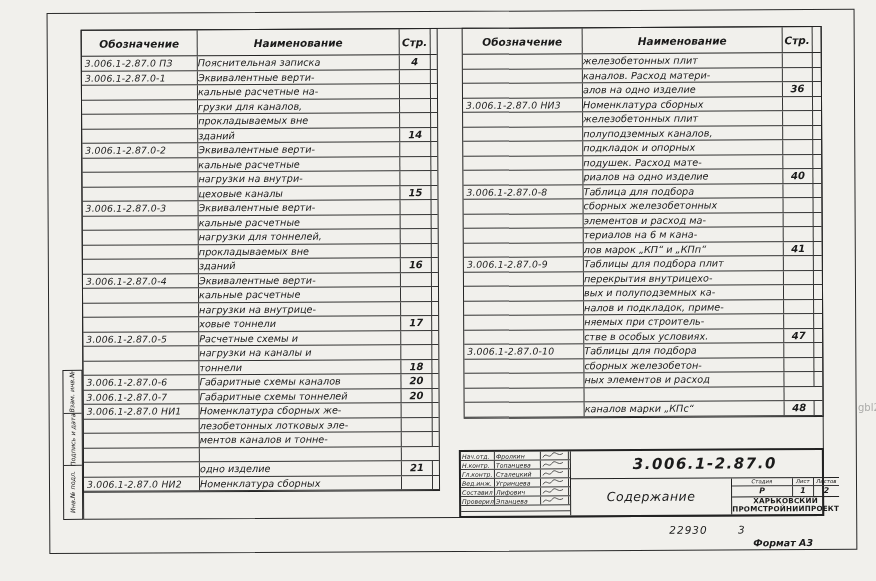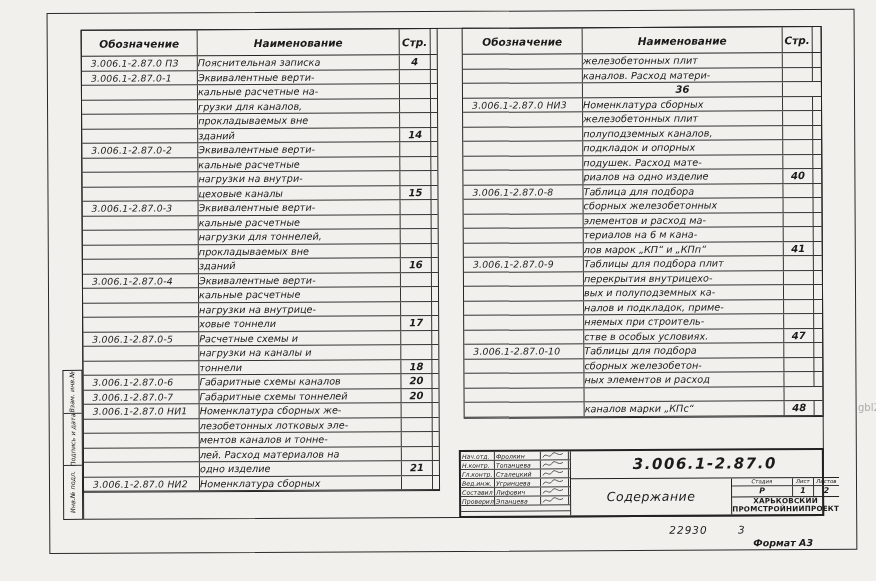--- a/index.html
+++ b/index.html
@@ -15,21 +15,21 @@
   #left-table  { left:82px;  top:28px; width:357px; }
   #right-table { left:463px; top:28px; width:360px; }
 
   .t-header { display:grid; height:26px; border-bottom:1.3px solid #242424; font-size:10.5px; font-weight:bold; }
   #left-table  .t-header, #left-table  .t-row { grid-template-columns:116px 202px 31px 1fr; }
   #right-table .t-header, #right-table .t-row { grid-template-columns:120px 200px 30px 1fr; }
   .t-row { display:grid; height:14.5px; border-bottom:1px solid #333; font-size:9.7px; }
   .cell { height:100%; display:flex; align-items:center; overflow:hidden; white-space:nowrap; }
   .v { border-right:1px solid #333; }
   .hc { justify-content:center; }
-  .c-des  { padding-left:9px; font-size:9.3px; letter-spacing:0.2px; }
+  .c-des  { padding-left:3px; font-size:9.3px; letter-spacing:0.2px; }
   .c-name { }
   .c-page { justify-content:center; font-size:10px; font-weight:bold; }
 
   #side-strip { position:absolute; left:62px; top:368px; width:20px; height:150px; border:1.3px solid #242424;
                 display:flex; flex-direction:column; }
   .strip-cell { border-bottom:1px solid #333; display:flex; align-items:center; justify-content:center; overflow:visible; }
   .strip-cell:last-child { border-bottom:none; }
   .strip-cell span { transform:rotate(-90deg); white-space:nowrap; font-size:6.4px; }
 
   #title-block { position:absolute; left:458px; top:450px; width:365px; height:68px; border:2px solid #222;
@@ -262,21 +262,20 @@
 
           <div class="t-row">
             <div class="cell v c-des"></div>
             <div class="cell v c-name">ментов каналов и тонне-</div>
             <div class="cell v c-page"></div>
             <div class="cell"></div>
           </div>
 
           <div class="t-row">
             <div class="cell v c-des"></div>
-            <div class="cell v c-name">лей. Расход материалов на</div>
             <div class="cell v c-page"></div>
             <div class="cell"></div>
           </div>
 
           <div class="t-row">
             <div class="cell v c-des"></div>
             <div class="cell v c-name">одно изделие</div>
             <div class="cell v c-page">21</div>
             <div class="cell"></div>
           </div>
@@ -308,20 +307,21 @@
 
           <div class="t-row">
             <div class="cell v c-des"></div>
             <div class="cell v c-name">каналов. Расход матери-</div>
             <div class="cell v c-page"></div>
             <div class="cell"></div>
           </div>
 
           <div class="t-row">
             <div class="cell v c-des"></div>
+            <div class="cell v c-name">алов на одно изделие</div>
             <div class="cell v c-page">36</div>
             <div class="cell"></div>
           </div>
 
           <div class="t-row">
             <div class="cell v c-des">3.006.1-2.87.0 НИ3</div>
             <div class="cell v c-name">Номенклатура сборных</div>
             <div class="cell v c-page"></div>
             <div class="cell"></div>
           </div>

